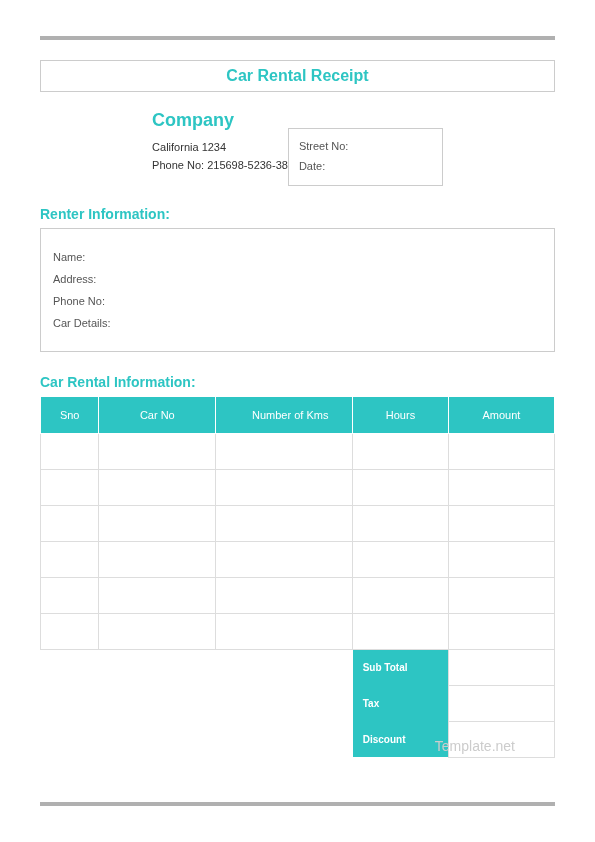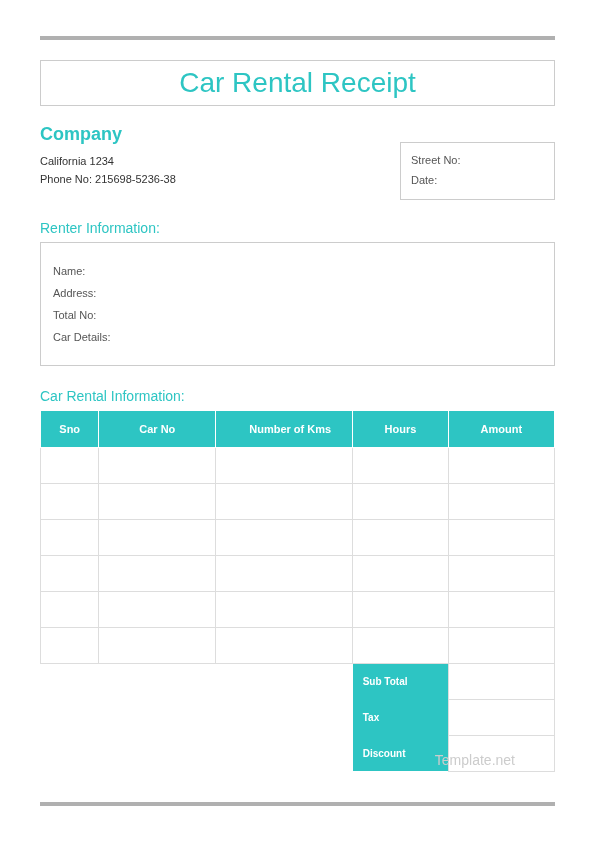--- a/index.html
+++ b/index.html
@@ -33,26 +33,26 @@
       right: 40px;
     }
     .title-box {
       border: 1px solid #ccc;
       text-align: center;
       padding: 6px 0;
       margin-bottom: 18px;
     }
     .title-box span {
       color: #2dc5c3;
-      font-size: 28px;
-      font-weight: normal;
+      font-size: 16px;
+      font-weight: bold;
     }
     .header-row {
       display: flex;
-      justify-content: space-between;
+      justify-content: center;
       align-items: flex-start;
       margin-bottom: 20px;
     }
     .company-heading {
       color: #2dc5c3;
       font-size: 18px;
       font-weight: bold;
       margin-bottom: 8px;
     }
     .company-info {
@@ -65,42 +65,42 @@
       padding: 8px 10px;
       width: 155px;
       font-size: 11px;
       color: #555;
       line-height: 1.8;
       margin-top: 18px;
     }
     .section-heading {
       color: #2dc5c3;
       font-size: 14px;
-      font-weight: normal;
+      font-weight: bold;
       margin-bottom: 6px;
     }
     .renter-box {
       border: 1px solid #ccc;
       padding: 17px 12px;
       font-size: 11px;
       color: #555;
       margin-bottom: 22px;
     }
     .renter-box div {
       padding: 5px 0;
     }
     table {
       width: 100%;
       border-collapse: collapse;
       font-size: 11px;
     }
     thead th {
       background: #2dc5c3;
       color: #fff;
-      font-weight: bold;
+      font-weight: normal;
       padding: 12px 4px;
       border: 1px solid #fff;
       text-align: center;
     }
     tbody td {
       border: 1px solid #ddd;
       height: 36px;
       padding: 4px;
     }
     .col-sno { width: 55px; }
@@ -152,21 +152,21 @@
     <div class="receipt-box">
       <div>Street No:</div>
       <div>Date:</div>
     </div>
   </div>
 
   <div class="section-heading">Renter Information:</div>
   <div class="renter-box">
     <div>Name:</div>
     <div>Address:</div>
-    <div>Total No:</div>
+    <div>Phone No:</div>
     <div>Car Details:</div>
   </div>
 
   <div class="section-heading">Car Rental Information:</div>
 
   <table>
     <thead>
       <tr>
         <th class="col-sno">Sno</th>
         <th class="col-carno">Car No</th>

